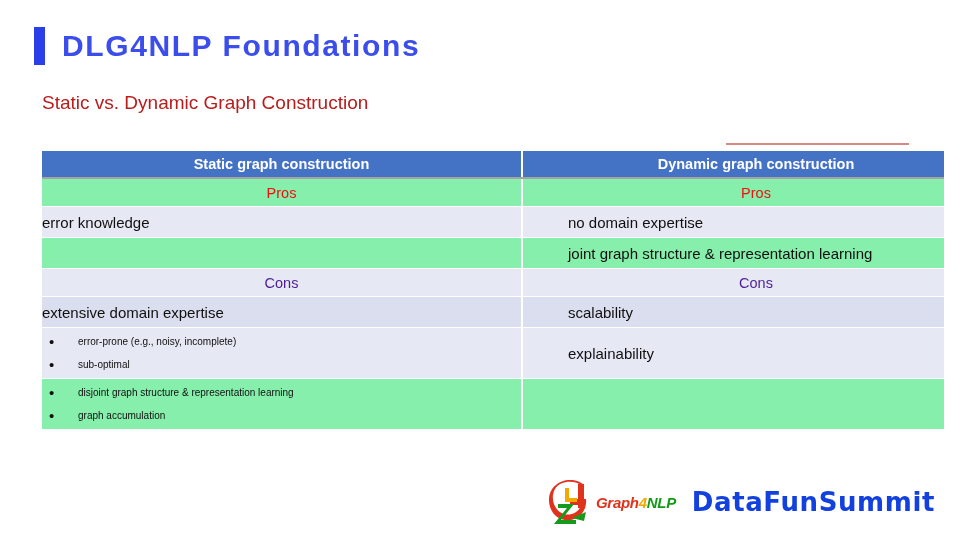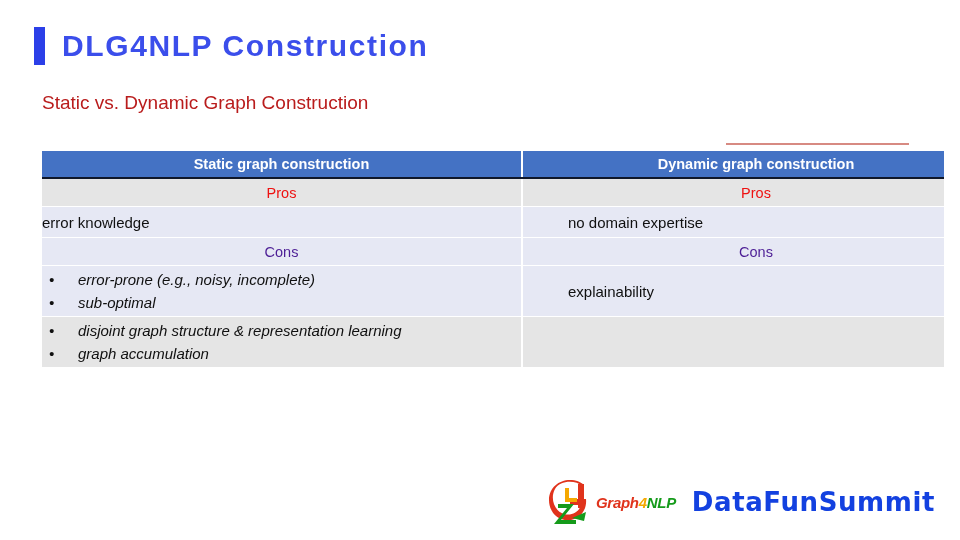--- a/index.html
+++ b/index.html
@@ -67,25 +67,25 @@
   .col-b{width:422px;}
 
   
   .hdr td{
     background:#4472C4;
     color:#FFFFFF;
     font-size:14.5px;
     font-weight:bold;
     text-align:center;
     height:26px;
-    border-bottom:2px solid #0f172a;
-  }
-
-  
-  .band-dark  td{background:#e5e5e5;}
+    border-bottom:2px solid #a3a3a3;
+  }
+
+  
+  .band-dark  td{background:#86efac;}
   .band-light td{background:#E6E8F4;}
   .band-mid   td{background:#DADEEE;}
 
   
   .label-cell{
     text-align:center;
     height:27px;
     font-size:14.5px;
   }
   .pros{color:#EE1111;}
@@ -96,24 +96,23 @@
     height:30px;
     font-size:15px;
     color:#101010;
     padding-left:7px;
   }
   .txt-tall{height:50px;vertical-align:top;padding-top:9px;}
 
   
   .bullets{
     padding:8px 0 8px 7px;
-    font-size:15px;
+    font-size:10px;
     color:#101010;
     vertical-align:top;
-    font-style:italic;
   }
   .bullets ul{
     margin:0;padding:0;list-style:none;
   }
   .bullets li{
     position:relative;
     padding-left:36px;
     line-height:23px;
   }
   .bullets li:before{
@@ -155,21 +154,21 @@
     letter-spacing:0.6px;
     white-space:nowrap;
     font-family:"DejaVu Sans", sans-serif;
   }
 </style>
 </head>
 <body>
 
 <div class="title-row">
   <div class="title-bar"></div>
-  <div class="title-text">DLG4NLP Construction</div>
+  <div class="title-text">DLG4NLP Foundations</div>
 </div>
 
 <div class="subtitle">Static vs. Dynamic Graph Construction</div>
 
 <div class="artifact-line"></div>
 
 <table class="table">
   <colgroup>
       <col class="col-a">
       <col class="col-b">
@@ -183,26 +182,34 @@
     <tr class="band-dark">
       <td class="label-cell pros">Pros</td>
       <td class="label-cell pros">Pros</td>
     </tr>
 
     <tr class="band-light">
       <td class="txt">error knowledge</td>
       <td class="txt">no domain expertise</td>
     </tr>
 
+    <tr class="band-dark">
+      <td class="txt"></td>
+      <td class="txt">joint graph structure &amp; representation learning</td>
+    </tr>
 
     <tr class="band-light">
       <td class="label-cell cons">Cons</td>
       <td class="label-cell cons">Cons</td>
     </tr>
 
+    <tr class="band-mid">
+      <td class="txt">extensive domain expertise</td>
+      <td class="txt">scalability</td>
+    </tr>
 
     <tr class="band-light">
       <td class="bullets">
         <ul>
           <li>error-prone (e.g., noisy, incomplete)</li>
           <li>sub-optimal</li>
         </ul>
       </td>
       <td class="txt txt-tall">explainability</td>
     </tr>

